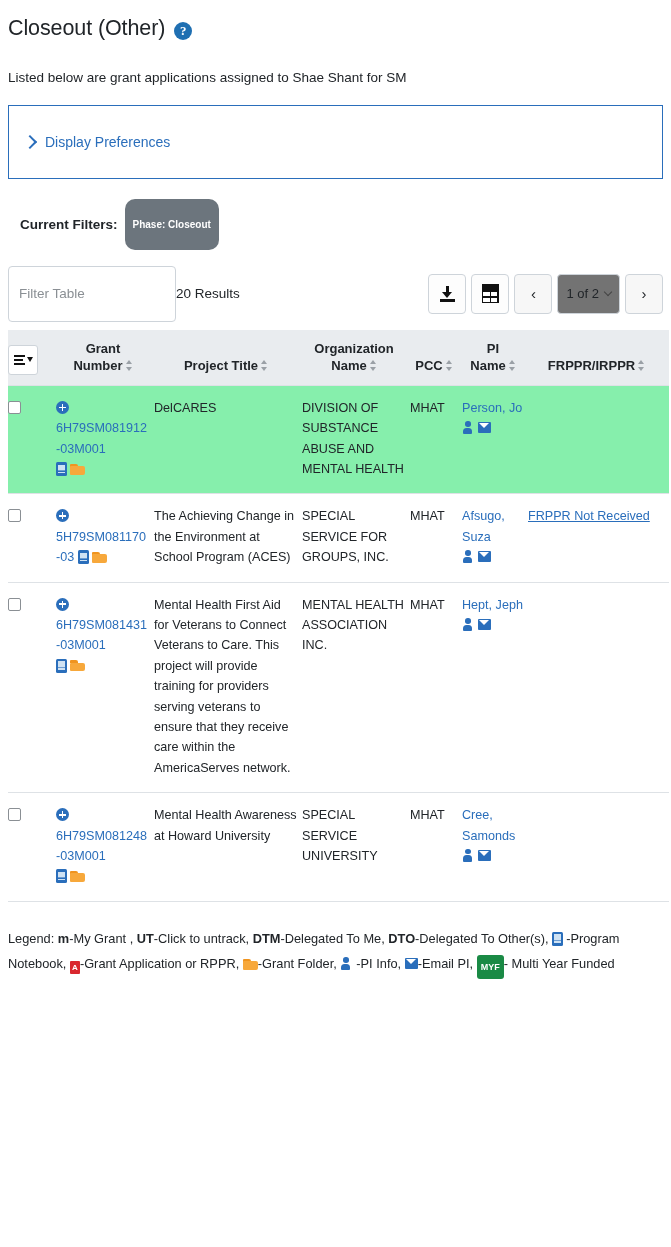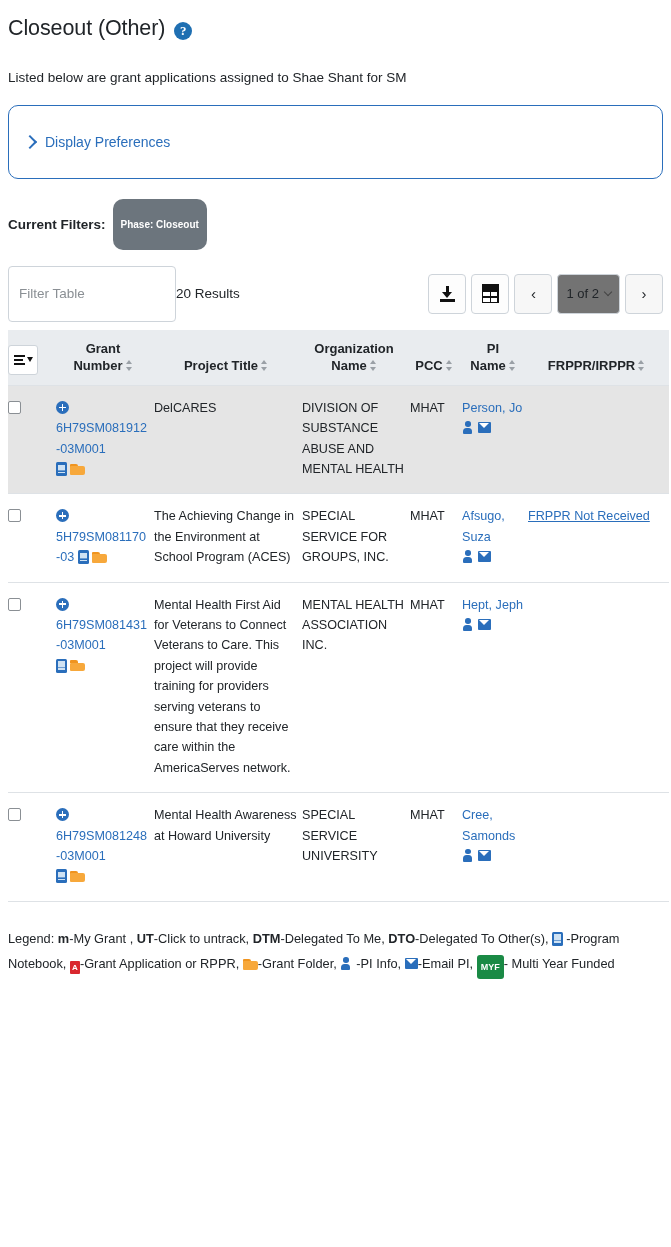--- a/index.html
+++ b/index.html
@@ -34,38 +34,38 @@
   
   .subtitle {
     font-size: 13.5px; color: #212529;
     margin-top: 28px;
   }
 
   
   .prefs-panel {
     margin-top: 20px;
     border: 1px solid #2a6ebb;
-    border-radius: 10px;
+    border-radius: 0;
     height: 74px;
     display: flex; align-items: center;
   }
   .prefs-inner { display: flex; align-items: center; gap: 10px; padding-left: 16px; }
   .chev-right {
     display: inline-block; width: 10px; height: 10px;
     border-top: 2px solid #2a6ebb; border-right: 2px solid #2a6ebb;
     transform: rotate(45deg);
   }
   .prefs-label { color: #2a6ebb; font-size: 14px; }
 
   
   .filters-row {
     margin-top: 20px;
     display: flex; align-items: center; gap: 7px;
   }
-  .filters-label { font-weight: 700; font-size: 13.5px; color: #212529; }
+  .filters-label { font-weight: 700; font-size: 13.5px; color: #212529; margin-left: 12px; }
   .filter-badge {
     background: #6c757d; color: #fff;
     font-size: 10px; font-weight: 700;
     padding: 20px 8px; border-radius: 10px;
     white-space: nowrap;
   }
 
   
   .toolbar {
     margin-top: 24px;
@@ -170,21 +170,21 @@
     border-right: 3.5px solid transparent; border-top: 5px solid #111;
   }
 
   table.grants tbody td {
     vertical-align: top;
     padding: 12px 4px 14px 0;
     font-size: 12.6px; line-height: 1.62; color: #212529;
     border-bottom: 1px solid #dee2e6;
     word-wrap: break-word;
   }
-  tbody tr.shaded td { background: #e5e5e5; }
+  tbody tr.shaded td { background: #86efac; }
   td.c-sel { padding-left: 8px; }
 
   .row-check {
     width: 13px; height: 13px;
     border: 1px solid #8a8f94; border-radius: 2px; background: #fff;
     display: inline-block; cursor: pointer; position: relative; top: 2px;
   }
 
   .plus-icon {
     display: inline-block; width: 13px; height: 13px; border-radius: 50%;

